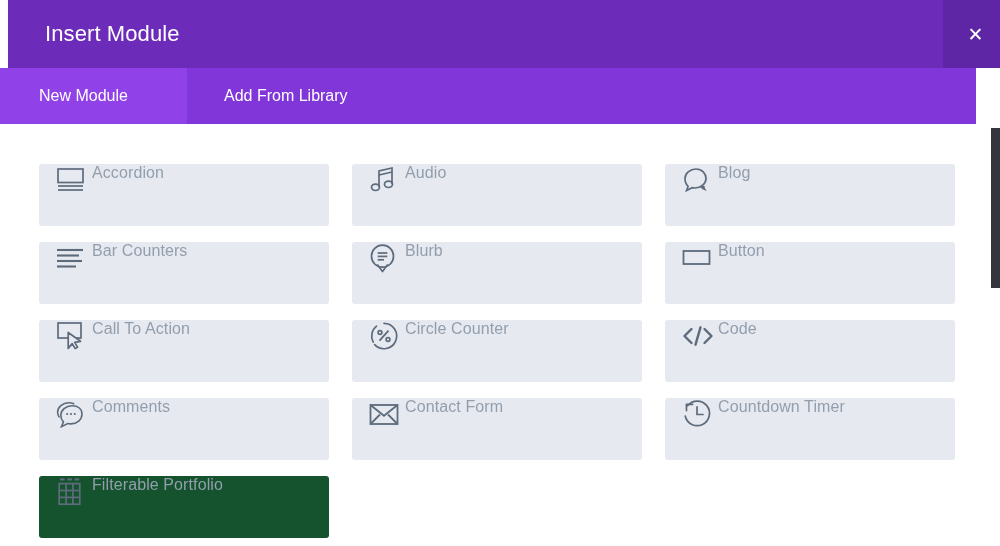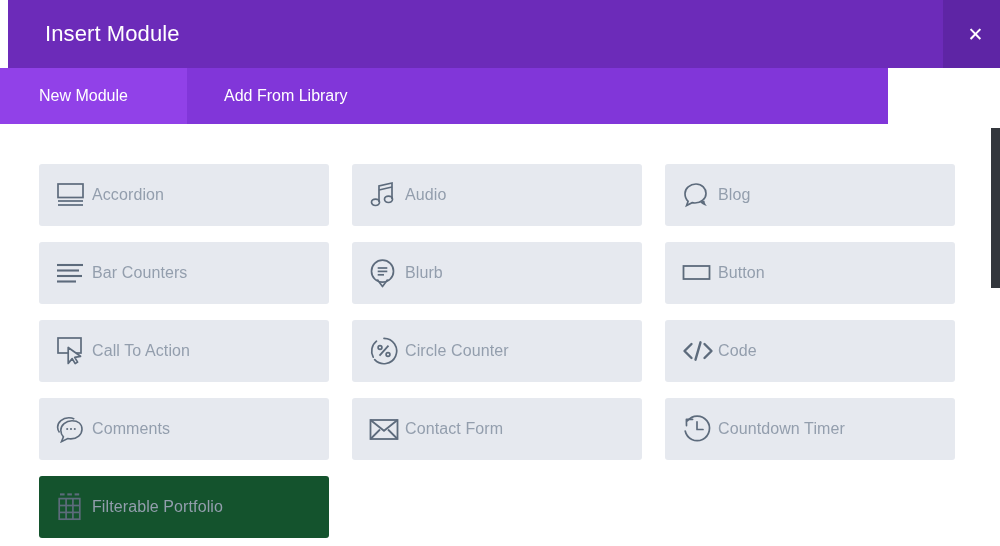--- a/index.html
+++ b/index.html
@@ -52,21 +52,21 @@
     font-size: 19px;
     line-height: 1;
     font-weight: 700;
     font-family: "DejaVu Sans", sans-serif;
   }
 
   
   .tab-bar {
     position: absolute;
     top: 68px; left: 0;
-    width: 888px; height: 56px;
+    width: 976px; height: 56px;
     background: #8136d9;
     display: flex;
   }
   .tab {
     height: 56px;
     line-height: 56px;
     color: #ffffff;
     font-size: 16px;
     font-weight: 400;
     cursor: pointer;
@@ -99,21 +99,21 @@
     display: flex;
     flex-wrap: wrap;
     gap: 16px 23px;
   }
   .module-card {
     width: 290px;
     height: 62px;
     background: #e6e9ef;
     border-radius: 3px;
     display: flex;
-    align-items: center;
+    align-items: flex-start;
     padding-left: 17px;
     cursor: pointer;
     user-select: none;
   }
   .module-icon {
     width: 36px;
     min-width: 36px;
     height: 32px;
     display: flex;
     align-items: center;

